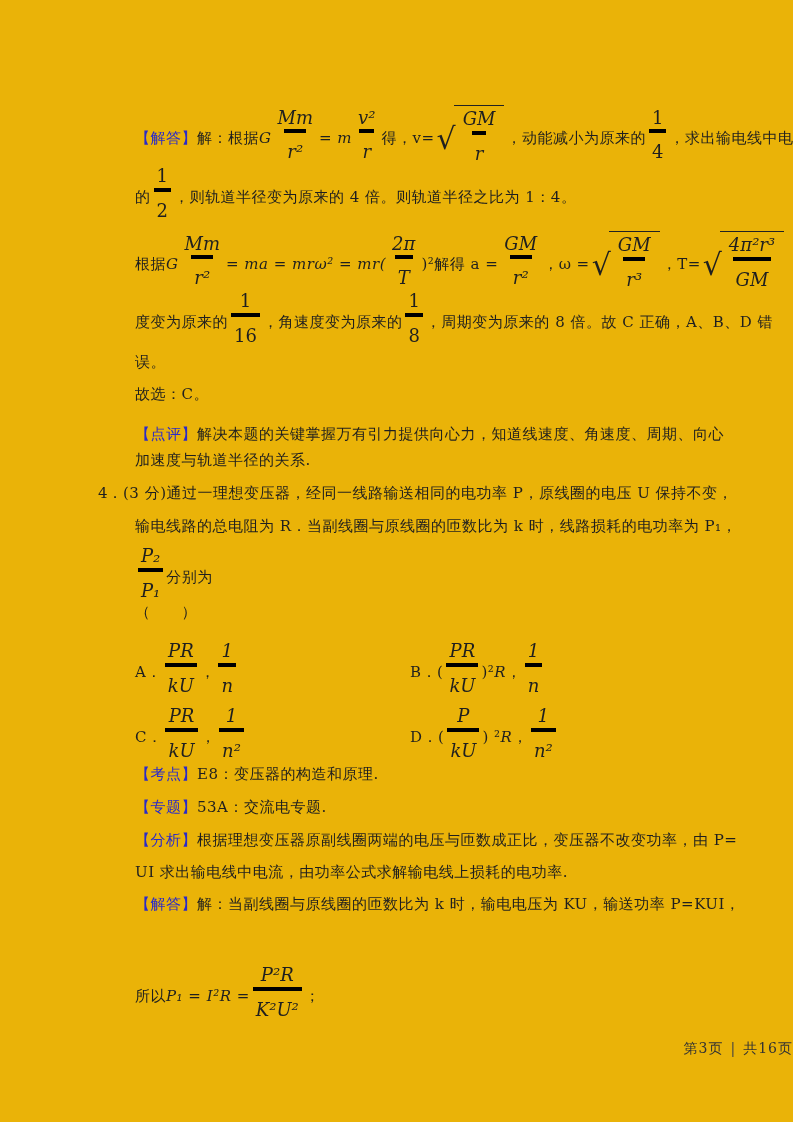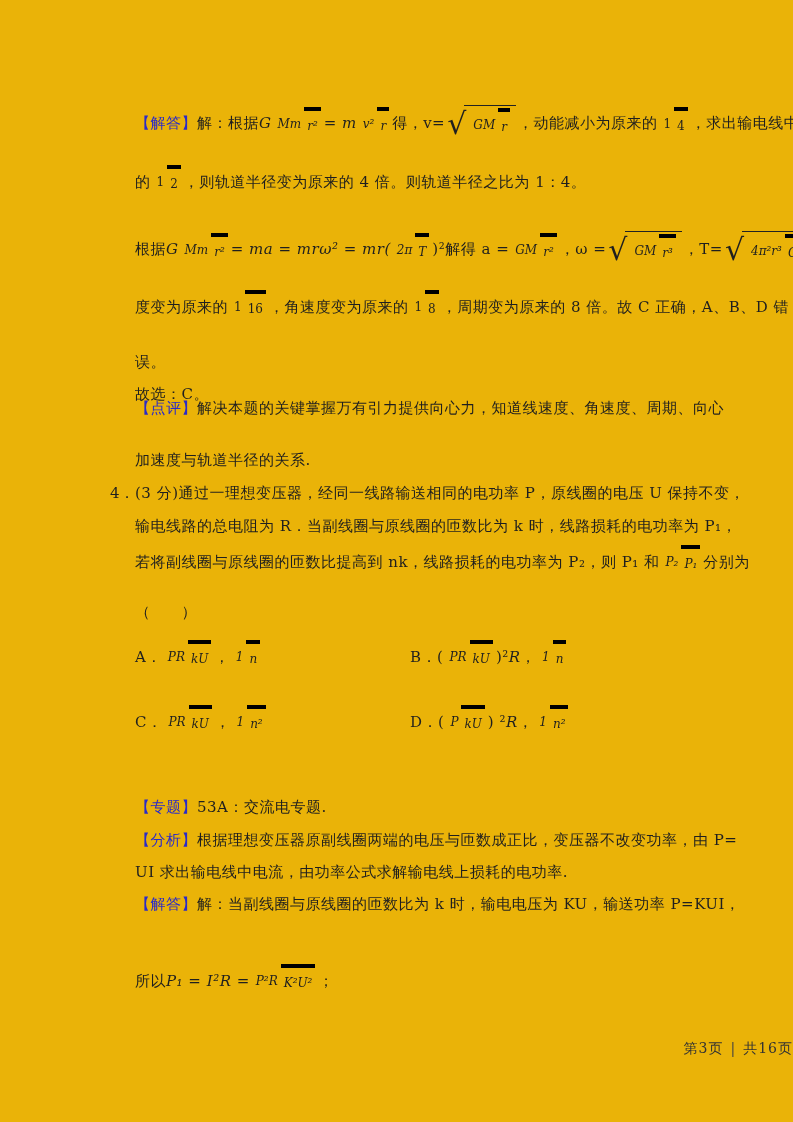--- a/index.html
+++ b/index.html
@@ -8,33 +8,33 @@
     font-family:"DejaVu Serif","Liberation Serif",serif;
     color:#1f1f1f;font-size:15px;overflow:hidden;margin:0 auto;
   }
   .line{
     position:absolute;left:135px;white-space:nowrap;
     letter-spacing:0.5px;line-height:20px;
   }
   .tag{color:#2b2bc8}
   .math{font-style:italic}
   .frac{
-    display:inline-flex;align-items:center;
-    vertical-align:middle;font-size:12px;line-height:1.25;
+    display:inline-flex;flex-direction:column;align-items:center;
+    vertical-align:middle;font-size:18px;line-height:1.25;
     margin:0 3px;letter-spacing:0;text-align:center;
   }
   .frac .num{padding:0 3px}
   .frac .den{border-top:4px solid #000000;padding:8px 3px}
   .sqrt{
     display:inline-flex;align-items:center;vertical-align:middle;
     margin:0 2px;letter-spacing:0;
   }
   .sqrt .sign{font-size:30px;line-height:0.95;font-style:normal;margin-right:-2px}
   .sqrt .body{border-top:1.2px solid #222;padding:2px 3px 0 3px}
-  .qnum{position:absolute;left:110px}
+  .qnum{position:absolute;left:98px}
   .qnum-inner{display:inline-block;width:25px;letter-spacing:0}
   .footer{
     position:absolute;top:1040px;left:0;width:100%;text-align:right;
     font-size:14px;color:#333;letter-spacing:1px;
   }
   .footer .sep{margin:0 7px;color:#444}
 </style>
 </head>
 <body>
 
@@ -97,31 +97,31 @@
         <span class="den">16</span>
       </span><span>，角速度变为原来的</span><span class="frac">
         <span class="num">1</span>
         <span class="den">8</span>
       </span><span>，周期变为原来的 8 倍。故 C 正确，A、B、D 错</span>
   </div>
 
   <div class="line" style="top:352px"><span>误。</span></div>
   <div class="line" style="top:384px"><span>故选：C。</span></div>
 
-  <div class="line" style="top:398px">
+  <div class="line" style="top:424px">
     <span class="tag">【点评】</span><span>解决本题的关键掌握万有引力提供向心力，知道线速度、角速度、周期、向心</span>
   </div>
   <div class="line" style="top:450px"><span>加速度与轨道半径的关系.</span></div>
 
   <div class="line qnum" style="top:483px">
     <span class="qnum-inner">4．</span><span>(3 分)通过一理想变压器，经同一线路输送相同的电功率 P，原线圈的电压 U 保持不变，</span>
   </div>
   <div class="line" style="top:516px"><span>输电线路的总电阻为 R．当副线圈与原线圈的匝数比为 k 时，线路损耗的电功率为 P₁，</span></div>
   <div class="line" style="top:545px">
-    <span>若将副线圈与原线圈的匝数比提高到 nk，线路损耗的电功率为 P₂，则 P₁ 和</span><span class="frac math">
+    <span class="frac math">
         <span class="num">P₂</span>
         <span class="den">P₁</span>
       </span><span>分别为</span>
   </div>
   <div class="line" style="top:602px"><span>（　　）</span></div>
 
   <div class="line" style="top:640px">
     <span>A．</span><span class="frac math">
         <span class="num">PR</span>
         <span class="den">kU</span>
@@ -152,20 +152,23 @@
   <div class="line" style="top:705px;left:410px">
     <span>D．</span><span>(</span><span class="frac math">
         <span class="num">P</span>
         <span class="den">kU</span>
       </span><span>) ²</span><span class="math">R</span><span>，</span><span class="frac math">
         <span class="num">1</span>
         <span class="den">n²</span>
       </span>
   </div>
 
+  <div class="line" style="top:764px">
+    <span class="tag">【考点】</span><span>E8：变压器的构造和原理.</span>
+  </div>
   <div class="line" style="top:797px">
     <span class="tag">【专题】</span><span>53A：交流电专题.</span>
   </div>
   <div class="line" style="top:830px">
     <span class="tag">【分析】</span><span>根据理想变压器原副线圈两端的电压与匝数成正比，变压器不改变功率，由 P=</span>
   </div>
   <div class="line" style="top:894px">
     <span class="tag">【解答】</span><span>解：当副线圈与原线圈的匝数比为 k 时，输电电压为 KU，输送功率 P=KUI，</span>
   </div>
 

